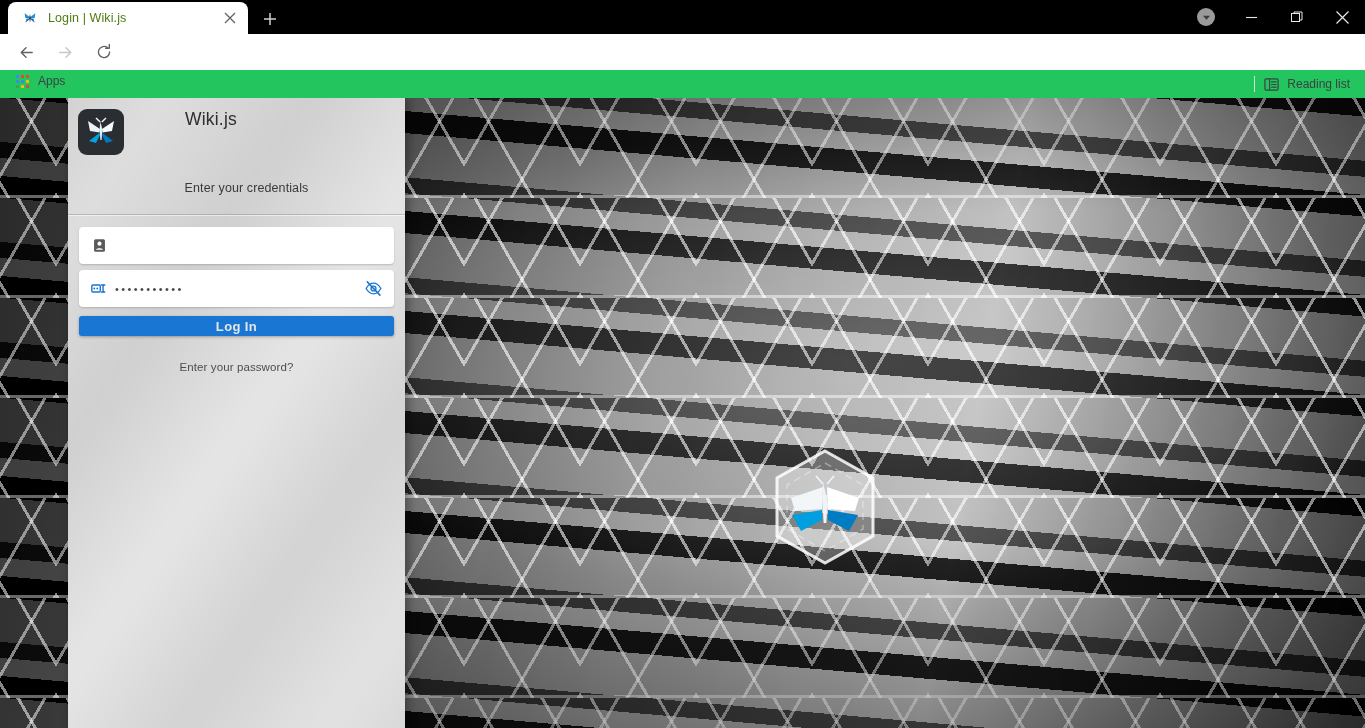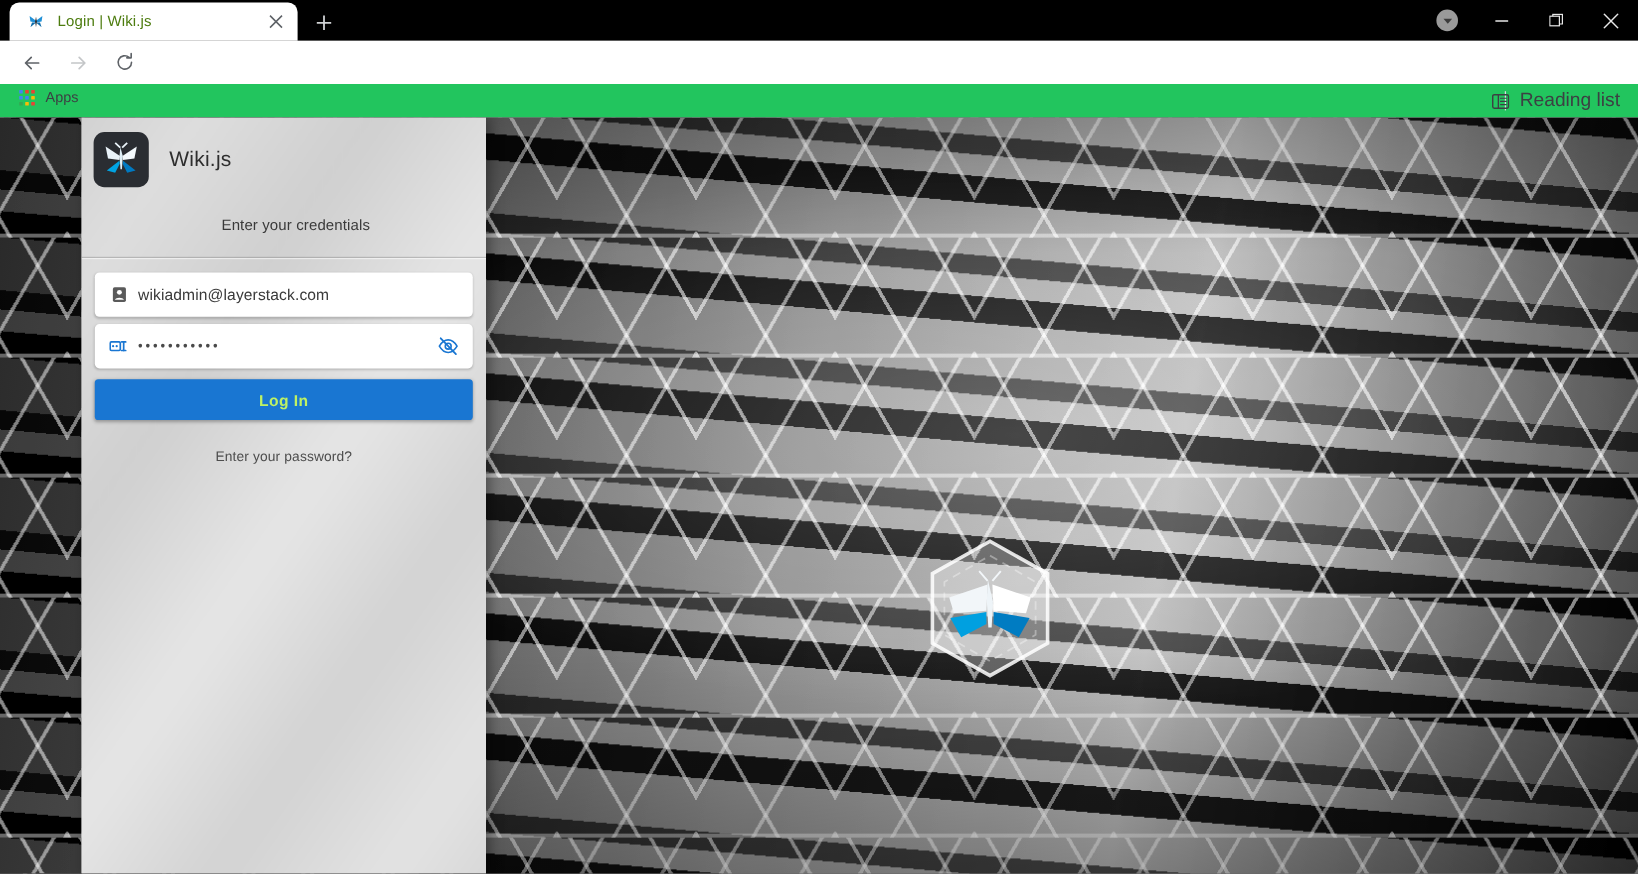--- a/index.html
+++ b/index.html
@@ -133,21 +133,21 @@
   }
   .apps-grid i { width: 3px; height: 3px; border-radius: .5px; display: block; }
   .bm-label { font-size: 12px; color: #3c4043; }
   .reading-list {
     position: absolute; right: 8px; top: 2px;
     height: 24px; display: flex; align-items: center;
     padding: 0 7px; border-radius: 4px;
   }
   .rl-sep { position: absolute; right: 110px; top: 6px; width: 1px; height: 16px; background: #dadce0; }
   .rl-ico { margin-right: 8px; color: #3c4043; display: block; }
-  .rl-label { font-size: 16px; color: #3c4043; }
+  .rl-label { font-size: 12px; color: #3c4043; }
 
   
   .page {
     position: absolute; top: 98px; left: 0;
     width: 1365px; height: 630px;
     overflow: hidden;
     background: #111;
   }
   
   .bg-photo {
@@ -214,22 +214,22 @@
     position: absolute; inset: -40px;
     background:
       linear-gradient(125deg, #c9c9c9 0%, #dedede 18%, #cfcfcf 34%, #e6e6e6 52%,
                       #d2d2d2 68%, #e3e3e3 84%, #cfcfcf 100%),
       radial-gradient(circle at 30% 20%, rgba(255,255,255,.5), rgba(255,255,255,0) 55%);
     filter: blur(14px);
   }
   .login-inner { position: relative; z-index: 2; }
 
   .brand {
-    display: flex; align-items: center;
-    padding: 11px 0 0 10px; height: 58px;
+    display: flex; align-items: flex-start;
+    padding: 11px 0 0 10px; height: 58px; gap: 44px;
   }
   .logo-tile {
     width: 46px; height: 46px; flex: 0 0 46px;
     background: #2a2d32;
     border-radius: 9px;
     display: flex; align-items: center; justify-content: center;
   }
   .logo-tile svg { display: block; }
   .brand-name {
     margin-left: 17px;
@@ -273,24 +273,24 @@
   .field-val.pw {
     font-size: 11px; letter-spacing: 2.4px; color: #4a4a4a;
   }
   .field-action {
     width: 26px; flex: 0 0 26px;
     display: flex; align-items: center; justify-content: center;
   }
 
   .login-btn {
     margin: 9px 0 0 0;
-    height: 34px; width: 100%;
+    height: 20px; width: 100%;
     background: #1976d2;
     border: none; border-radius: 3px;
-    color: #bef264; font-size: 13px; font-weight: bold;
+    color: #e5e5e5; font-size: 13px; font-weight: bold;
     letter-spacing: .4px;
     font-family: "Liberation Sans", sans-serif;
     box-shadow: 0 1px 3px rgba(0,0,0,.3);
     display: flex; align-items: center; justify-content: center;
   }
 
   .forgot {
     margin-top: 25px;
     text-align: center;
     font-size: 11.5px; color: #4d4d4d;
@@ -486,21 +486,20 @@
       <div class="form">
 
         <div class="field">
           <span class="field-ico">
             <svg width="15" height="15" viewBox="0 0 16 16">
               <rect x="2.2" y="1.4" width="11.6" height="13.2" rx="1.6" fill="#5a5a5a"></rect>
               <circle cx="8" cy="6" r="2.2" fill="#ffffff"></circle>
               <path d="M4 12.6 C4.6 10.2 11.4 10.2 12 12.6 Z" fill="#ffffff"></path>
             </svg>
           </span>
-          <span class="field-val">wikiadmin@layerstack.com</span>
         </div>
 
         <div class="field">
           <span class="field-ico">
             <svg width="17" height="15" viewBox="0 0 18 16">
               <rect x="0.8" y="4.2" width="9" height="7.6" rx="1.1" stroke="#1976d2" stroke-width="1.5" fill="none"></rect>
               <circle cx="3.4" cy="8" r="1" fill="#1976d2"></circle>
               <circle cx="6.6" cy="8" r="1" fill="#1976d2"></circle>
               <path d="M12.8 4.2 V11.8" stroke="#1976d2" stroke-width="1.5" stroke-linecap="round"></path>
               <path d="M11 4.2 H14.6 M11 11.8 H14.6" stroke="#1976d2" stroke-width="1.5" stroke-linecap="round"></path>

